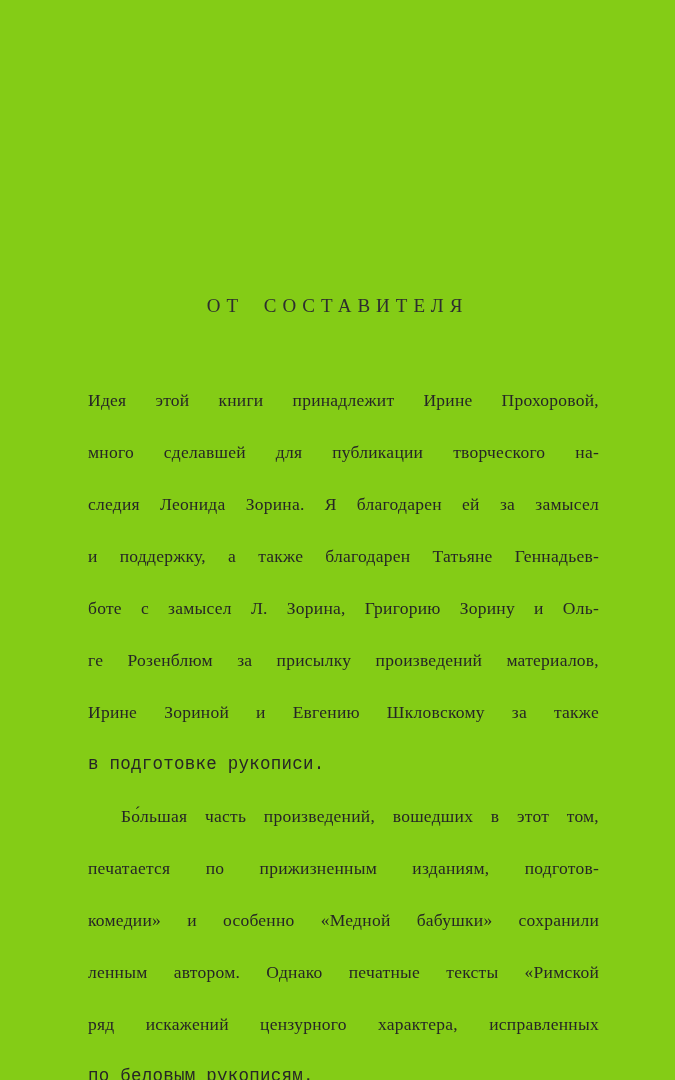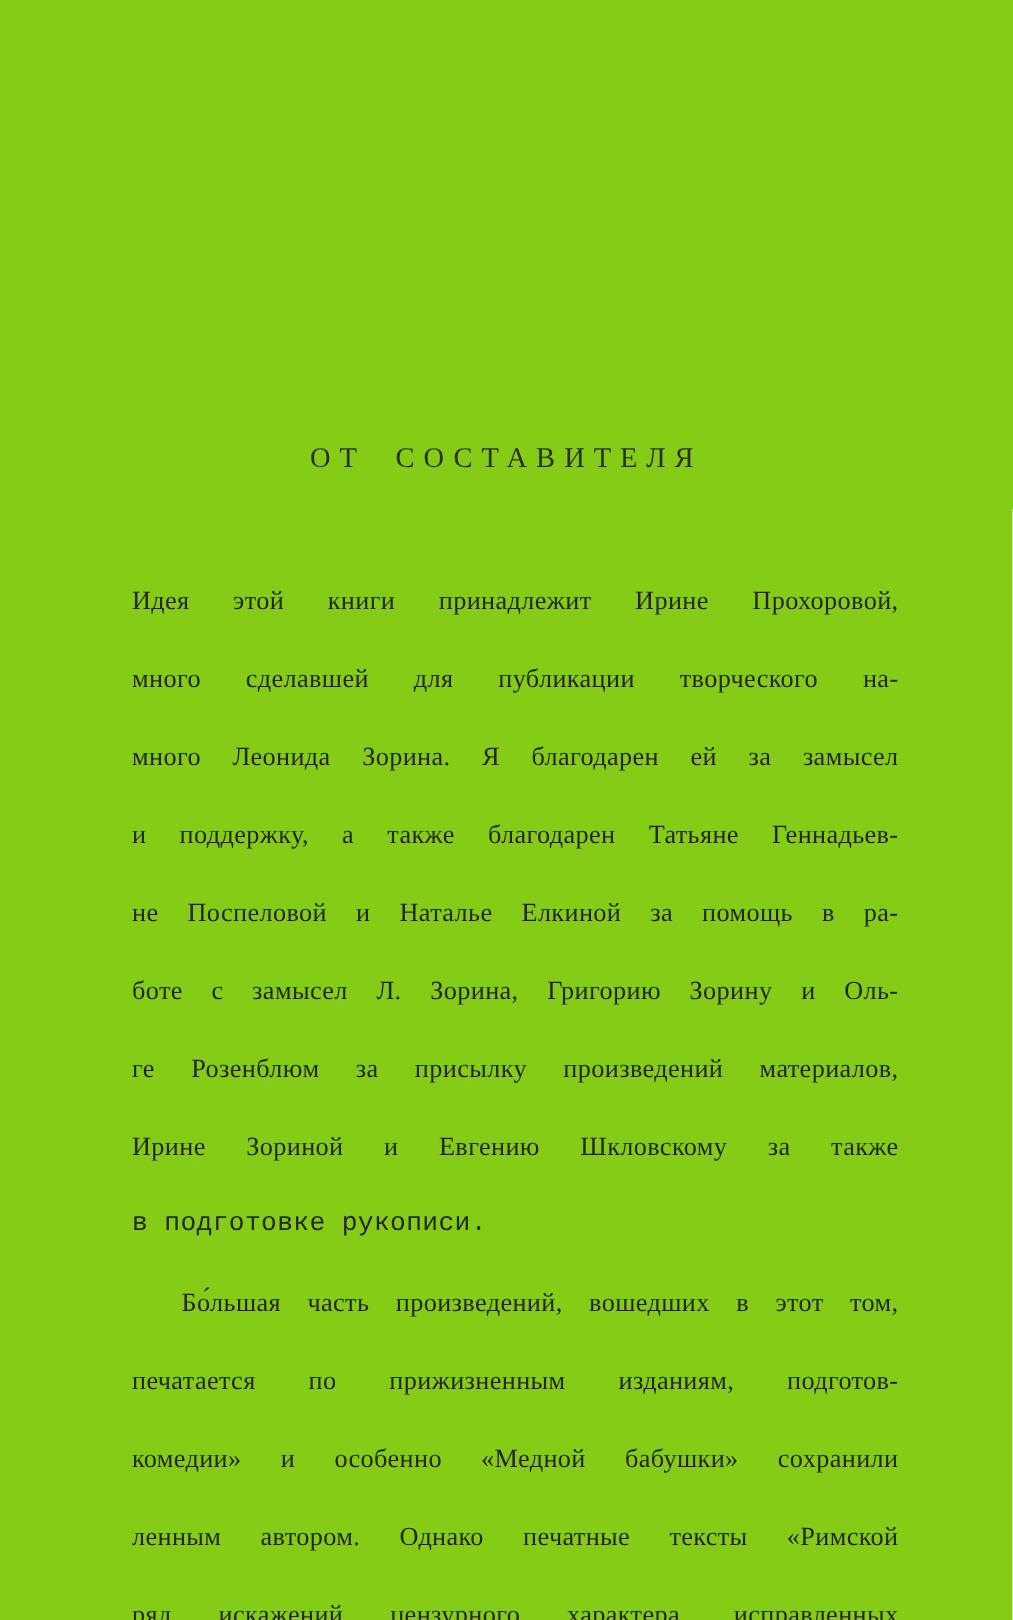--- a/index.html
+++ b/index.html
@@ -55,23 +55,22 @@
 
 <div class="page">
 
   <div class="chapter-title">ОТ СОСТАВИТЕЛЯ</div>
 
   <div class="body-text">
 
     <div>
       <div class="text-line">Идея этой книги принадлежит Ирине Прохоровой,</div>
       <div class="text-line">много сделавшей для публикации творческого на-</div>
-      <div class="text-line">много Леонида Зорина. Я благодарен ей за замысел</div>
+      <div class="text-line">следия Леонида Зорина. Я благодарен ей за замысел</div>
       <div class="text-line">и поддержку, а также благодарен Татьяне Геннадьев-</div>
-      <div class="text-line">не Поспеловой и Наталье Елкиной за помощь в ра-</div>
       <div class="text-line">боте с замысел Л. Зорина, Григорию Зорину и Оль-</div>
       <div class="text-line">ге Розенблюм за присылку произведений материалов,</div>
       <div class="text-line">Ирине Зориной и Евгению Шкловскому за также</div>
       <div class="text-line last-line">в подготовке рукописи.</div>
     </div>
 
     <div>
       <div class="text-line indented">Бо́льшая часть произведений, вошедших в этот том,</div>
       <div class="text-line">печатается по прижизненным изданиям, подготов-</div>
       <div class="text-line">комедии» и особенно «Медной бабушки» сохранили</div>

